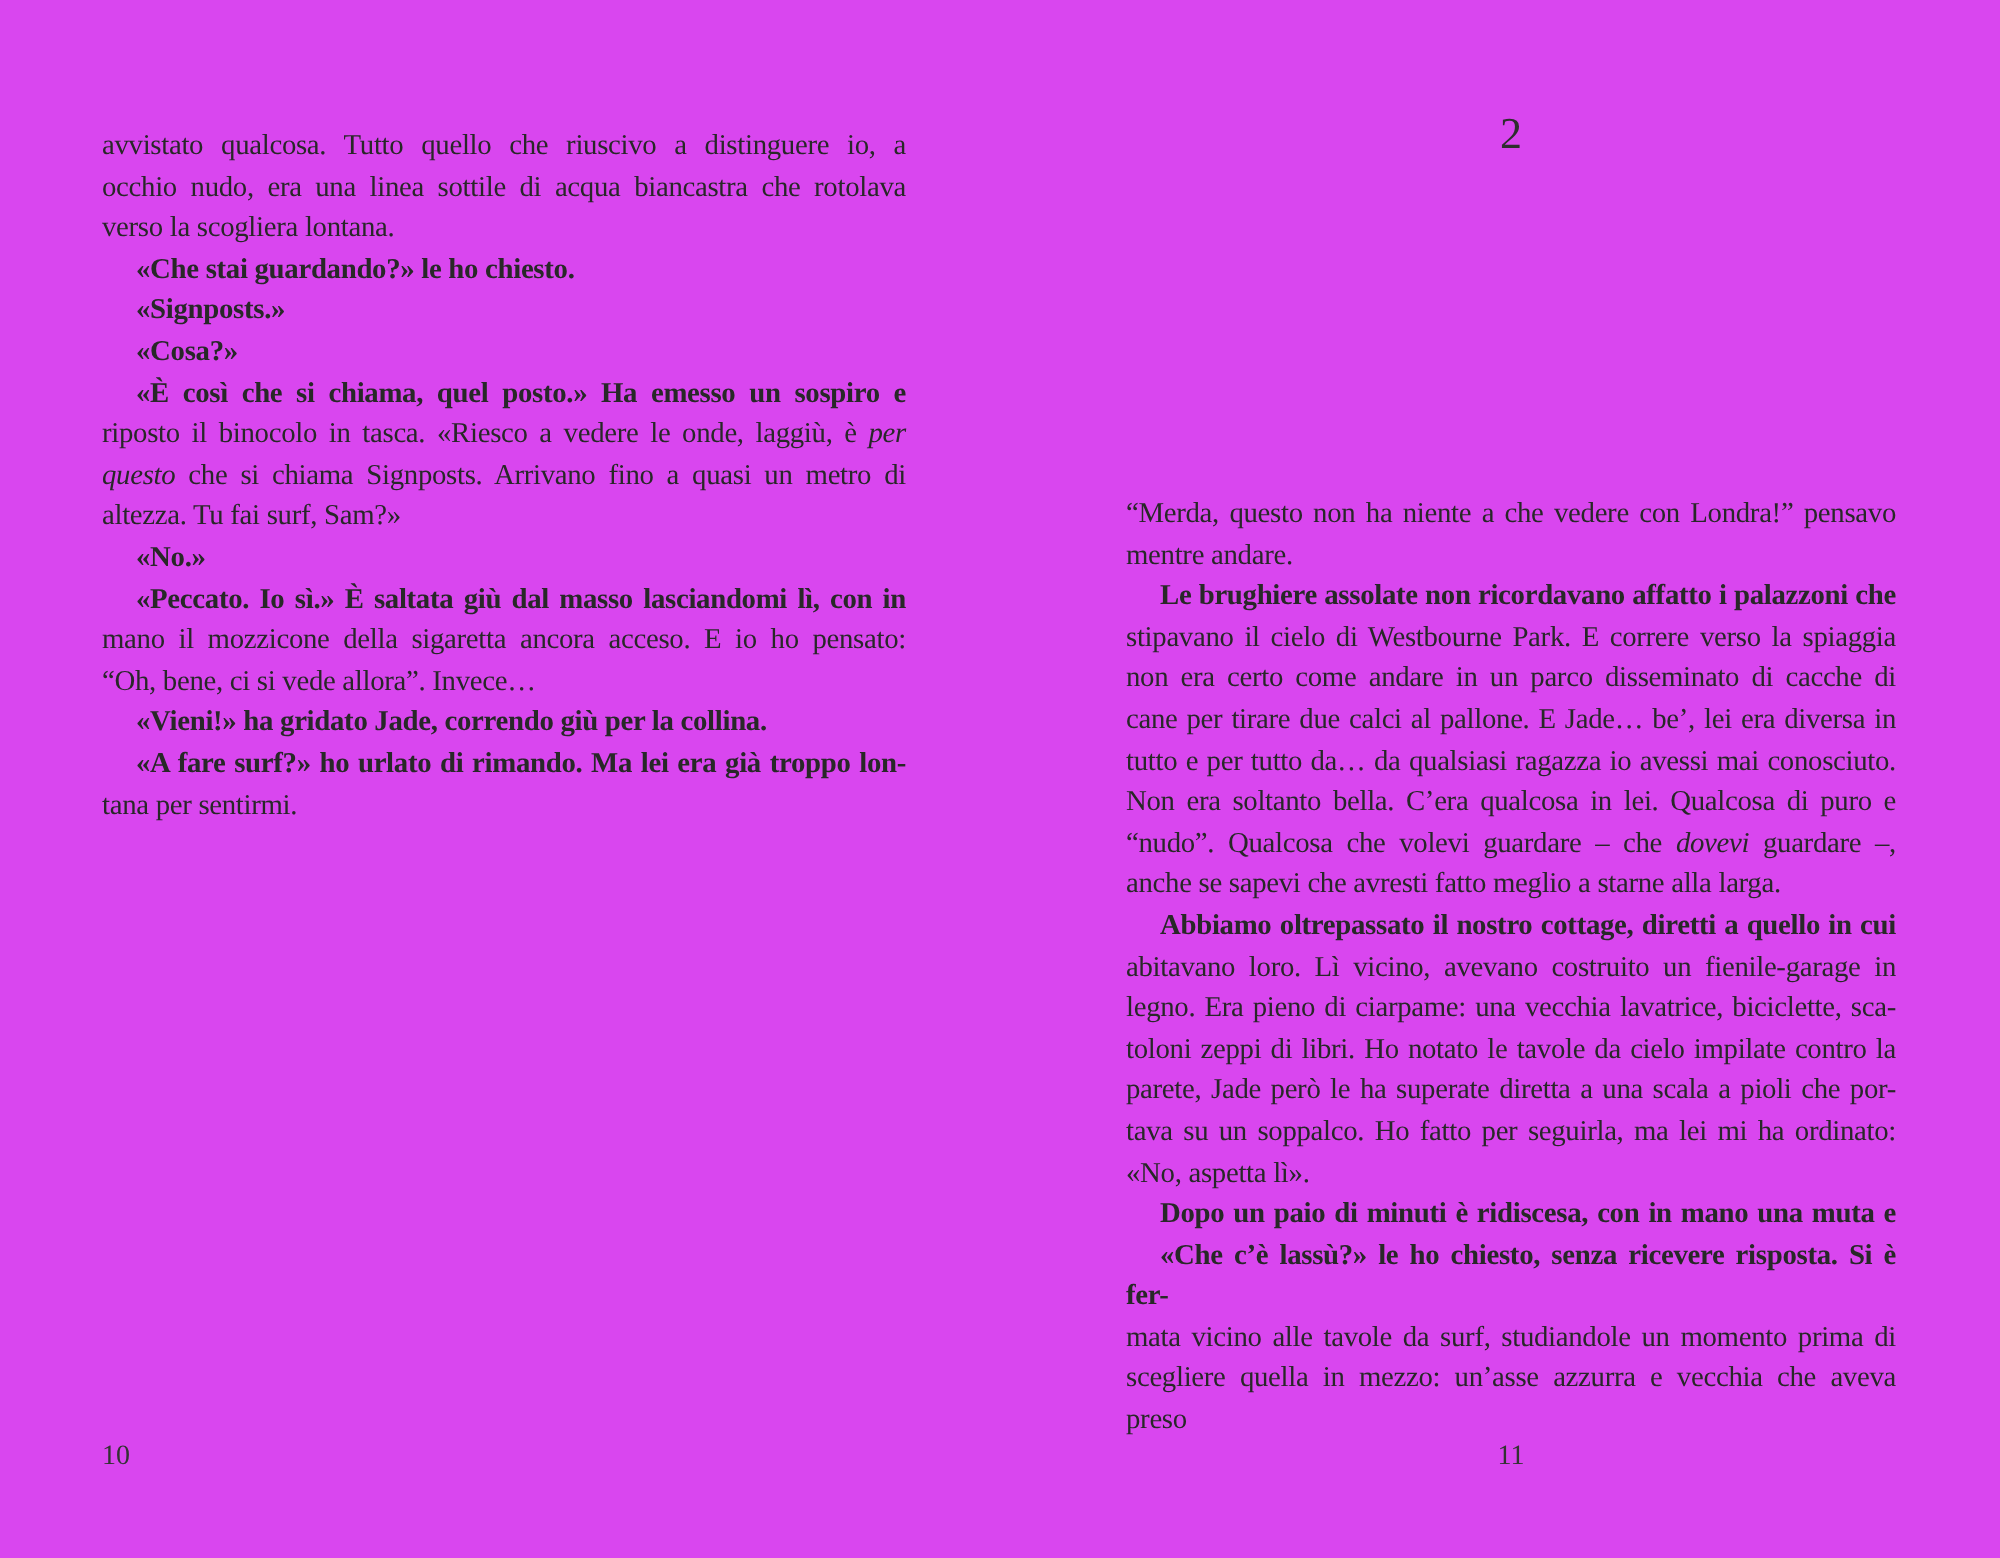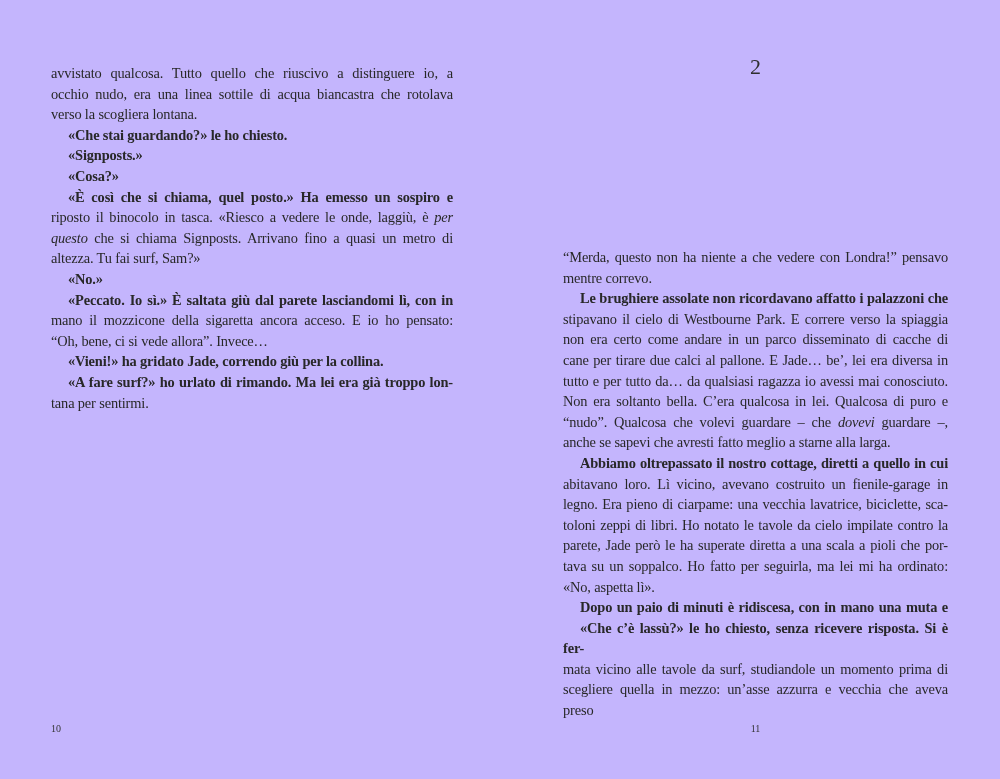--- a/index.html
+++ b/index.html
@@ -4,21 +4,21 @@
 <style>
   html, body {
     margin: 0;
     padding: 0;
     background: #ffffff;
   }
   #spread {
     position: relative;
     width: 1000px;
     height: 779px;
-    background: #c4b5fd;
+    background: #d946ef;
     overflow: hidden;
     font-family: "Liberation Serif", "DejaVu Serif", serif;
     color: #282828;
   }
   .text-col {
     position: absolute;
     font-size: 14.4px;
     line-height: 20.6px;
     letter-spacing: -0.15px;
   }
@@ -42,21 +42,21 @@
     top: 54px;
     width: 385px;
     text-align: center;
     font-size: 22px;
     line-height: 26px;
     color: #2e2e2e;
   }
   .folio {
     position: absolute;
     top: 720px;
-    font-size: 10px;
+    font-size: 14px;
     line-height: 18px;
     color: #333333;
   }
   #folio-left  { left: 51px; }
   #folio-right { left: 563px; width: 385px; text-align: center; }
 </style>
 </head>
 <body>
 
 <div id="spread">
@@ -79,39 +79,39 @@
       <div class="para indent">
         <div class="line">«È così che si chiama, quel posto.» Ha emesso un sospiro e</div>
         <div class="line">riposto il binocolo in tasca. «Riesco a vedere le onde, laggiù, è <em>per</em></div>
         <div class="line"><em>questo</em> che si chiama Signposts. Arrivano fino a quasi un metro di</div>
         <div class="line last">altezza. Tu fai surf, Sam?»</div>
       </div>
       <div class="para indent">
         <div class="line last">«No.»</div>
       </div>
       <div class="para indent">
-        <div class="line">«Peccato. Io sì.» È saltata giù dal parete lasciandomi lì, con in</div>
+        <div class="line">«Peccato. Io sì.» È saltata giù dal masso lasciandomi lì, con in</div>
         <div class="line">mano il mozzicone della sigaretta ancora acceso. E io ho pensato:</div>
         <div class="line last">“Oh, bene, ci si vede allora”. Invece…</div>
       </div>
       <div class="para indent">
         <div class="line last">«Vieni!» ha gridato Jade, correndo giù per la collina.</div>
       </div>
       <div class="para indent">
         <div class="line">«A fare surf?» ho urlato di rimando. Ma lei era già troppo lon-</div>
         <div class="line last">tana per sentirmi.</div>
       </div>
     </div>
 
   <div id="chapter-num">2</div>
 
   <div class="text-col" id="right-col">
       <div class="para">
         <div class="line">“Merda, questo non ha niente a che vedere con Londra!” pensavo</div>
-        <div class="line last">mentre correvo.</div>
+        <div class="line last">mentre andare.</div>
       </div>
       <div class="para indent">
         <div class="line">Le brughiere assolate non ricordavano affatto i palazzoni che</div>
         <div class="line">stipavano il cielo di Westbourne Park. E correre verso la spiaggia</div>
         <div class="line">non era certo come andare in un parco disseminato di cacche di</div>
         <div class="line">cane per tirare due calci al pallone. E Jade… be’, lei era diversa in</div>
         <div class="line">tutto e per tutto da… da qualsiasi ragazza io avessi mai conosciuto.</div>
         <div class="line">Non era soltanto bella. C’era qualcosa in lei. Qualcosa di puro e</div>
         <div class="line">“nudo”. Qualcosa che volevi guardare – che <em>dovevi</em> guardare –,</div>
         <div class="line last">anche se sapevi che avresti fatto meglio a starne alla larga.</div>

